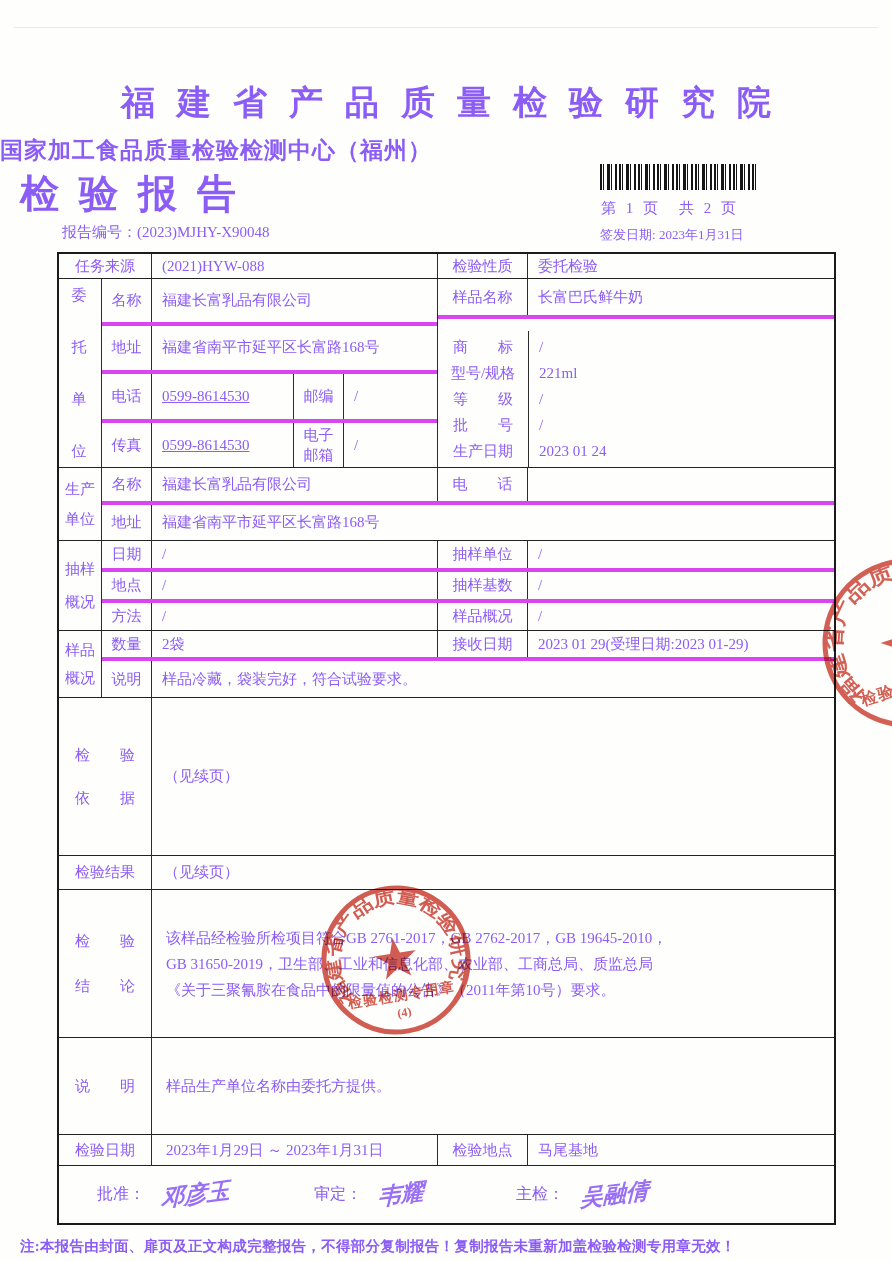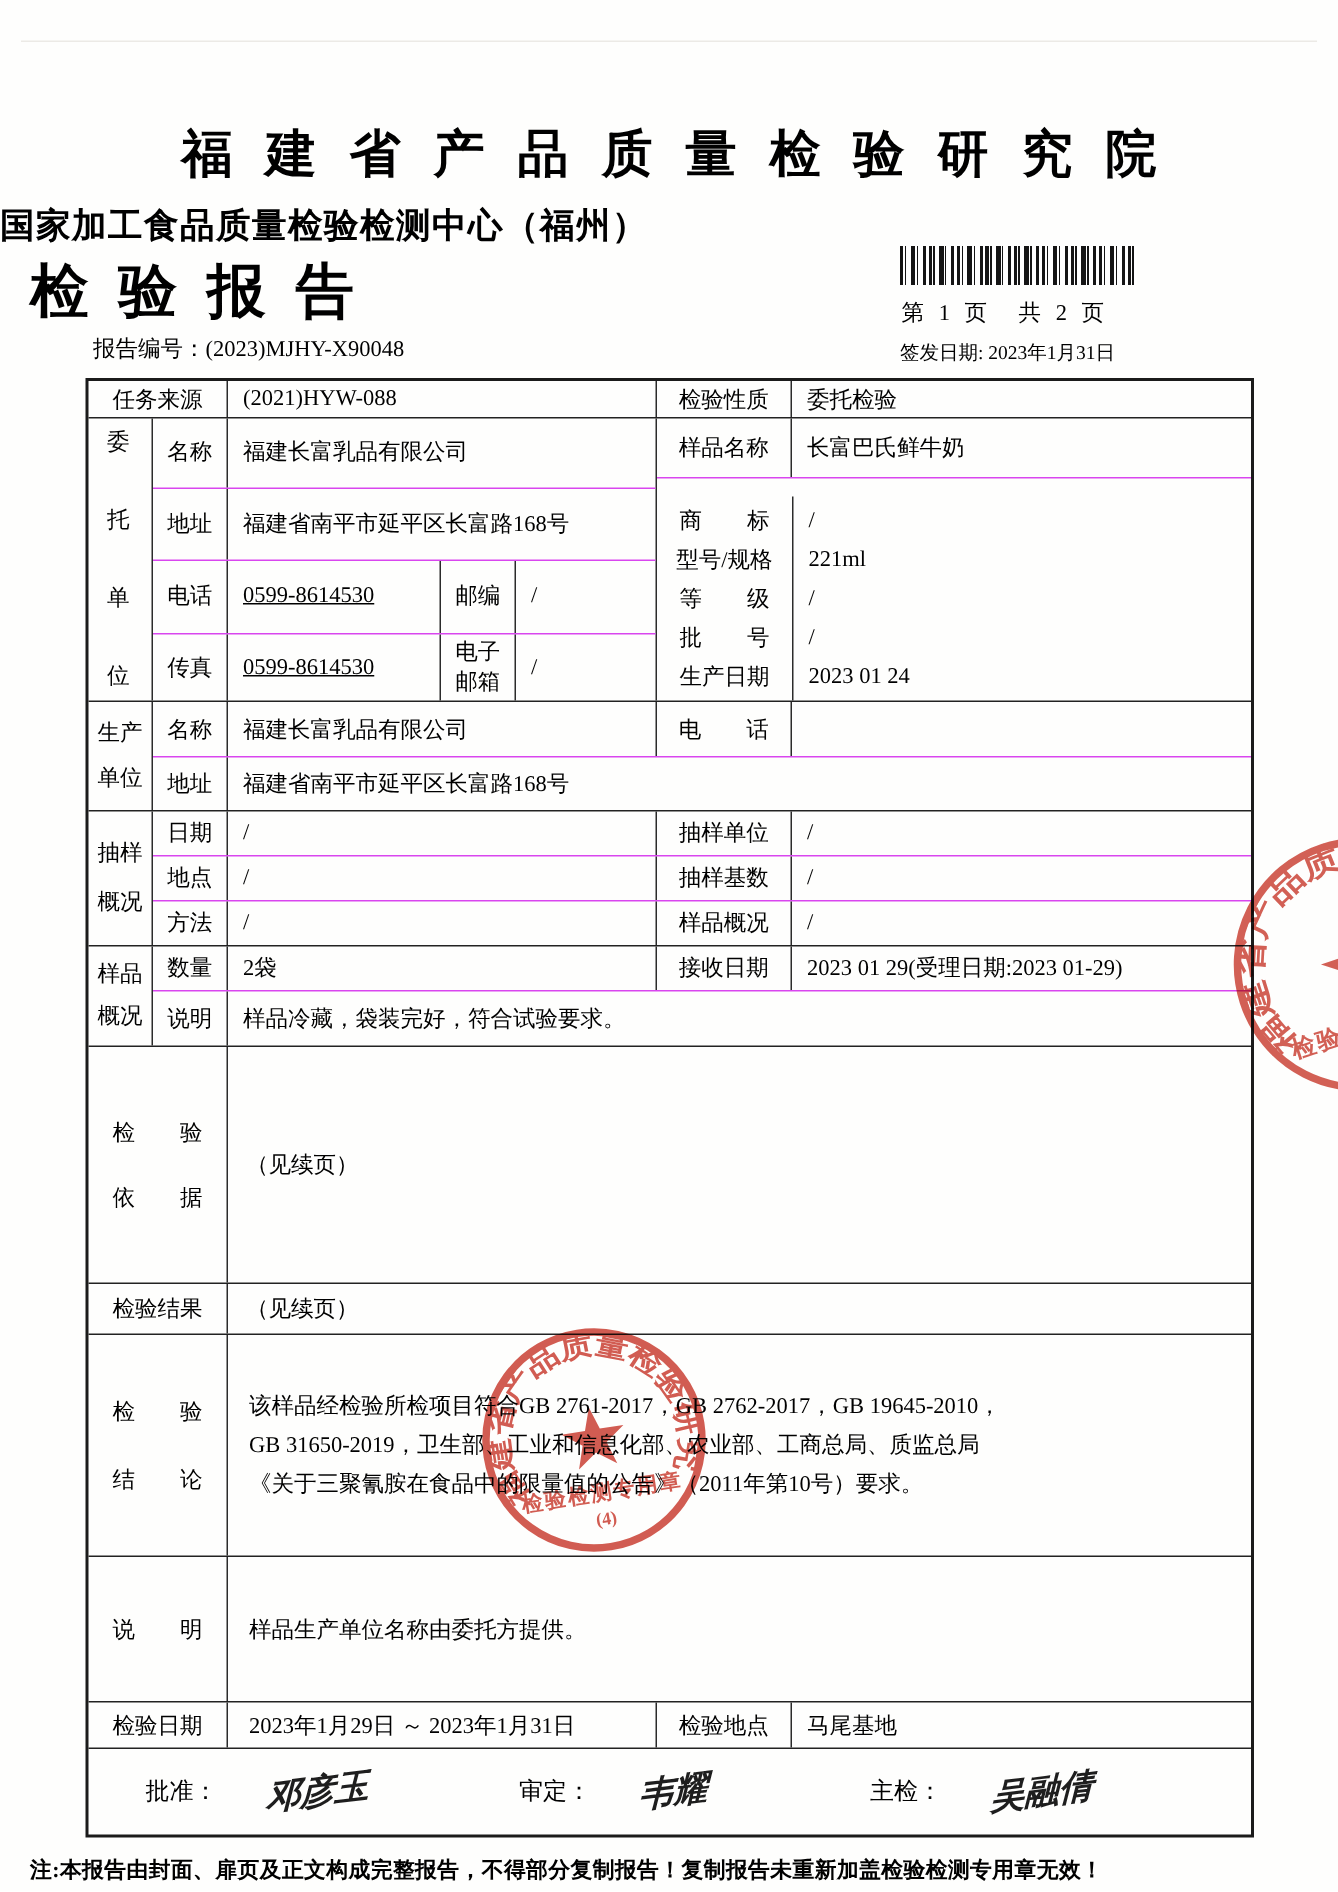--- a/index.html
+++ b/index.html
@@ -1,18 +1,18 @@
 <!DOCTYPE html>
 <html><head>
 <meta charset="utf-8">
 <style>
   html,body{margin:0;padding:0;background:#ffffff;}
   .page{
     position:relative;width:892px;height:1261px;background:#fefefdff;
-    font-family:"Liberation Serif","DejaVu Serif",serif;color:#000000;
+    font-family:"Liberation Serif","DejaVu Serif",serif;color:#8b5cf6;
     overflow:hidden;
   }
   .abs{position:absolute;}
   .topline{top:27px;left:14px;right:14px;height:1px;background:#eceae6;}
   .t1{top:80px;left:0;width:892px;text-align:center;font-size:34px;font-weight:700;
       letter-spacing:22px;text-indent:22px;white-space:nowrap;}
   .t2{top:135px;left:0;width:892px;text-align:left;font-size:23px;font-weight:700;letter-spacing:1px;}
   .t3{top:167px;left:0;width:780px;text-align:left;font-size:39px;font-weight:700;
       letter-spacing:20px;text-indent:20px;}
   .barcode{left:600px;top:164px;width:158px;height:26px;
@@ -20,26 +20,26 @@
       #151515 0 2px,#fff 2px 3px,#151515 3px 4px,#fff 4px 7px,
       #151515 7px 10px,#fff 10px 11px,#151515 11px 12px,#fff 12px 15px,
       #151515 15px 17px,#fff 17px 19px);}
   .pageinfo{left:601px;top:199px;font-size:15px;letter-spacing:3px;}
   .repno{left:62px;top:223px;font-size:15px;}
   .issue{left:600px;top:226px;font-size:13px;}
 
   .rtable{left:57px;top:252px;width:779px;height:973px;border:2px solid #1b1b1b;
     box-sizing:border-box;display:flex;flex-direction:column;font-size:15px;}
   .band{display:flex;border-bottom:1.6px solid #222;box-sizing:border-box;}
-  .band.last{border-bottom:none;flex:1;gap:16px;}
+  .band.last{border-bottom:none;flex:1;}
   .row{display:flex;box-sizing:border-box;}
   .col{display:flex;flex-direction:column;box-sizing:border-box;}
   .c{display:flex;align-items:center;box-sizing:border-box;overflow:hidden;}
   .br{border-right:1px solid #2b2b2b;}
-  .bb{border-bottom:1px solid #d946ef;}
+  .bb{border-bottom:4px solid #d946ef;}
   .lab{justify-content:center;text-align:center;}
   .val{padding-left:10px;}
   .w-g{width:43px;}   
   .w-s{width:50px;}   
   .w-l{width:93px;}   
   .w-v1{width:286px;} 
   .w-p{width:142px;text-decoration:underline;}  
   .w-z{width:50px;}   
   .w-rl{width:90px;}  
   .grow{flex:1;}

